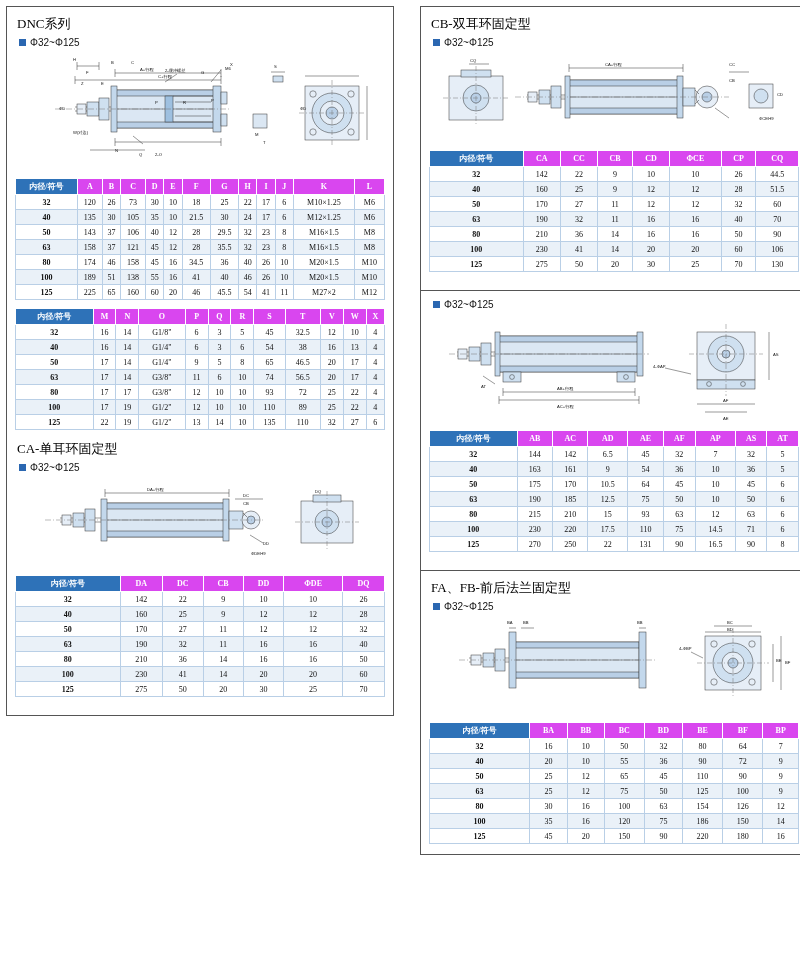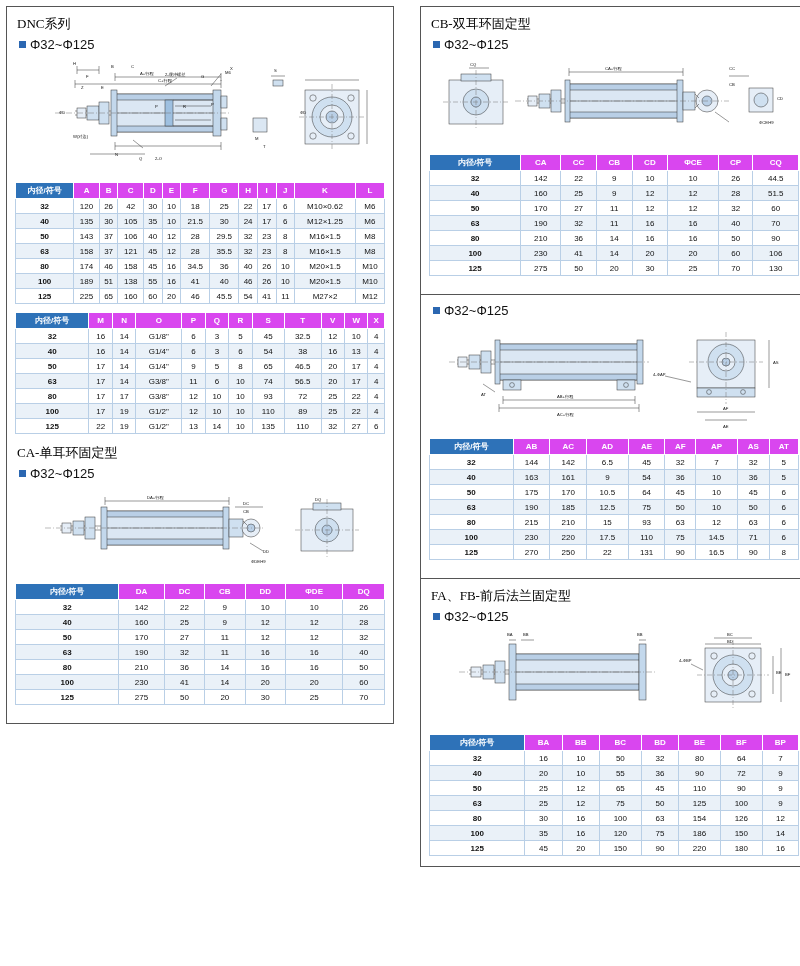--- a/index.html
+++ b/index.html
@@ -30,21 +30,21 @@
   }
 
   .sec-title {
     font-size: 13px;
     color: #000;
     font-weight: normal;
     font-family: "Liberation Serif", serif;
     margin: 0 0 4px 2px;
   }
   .sub-title {
-    font-size: 13px;
+    font-size: 10px;
     color: #111;
     margin: 0 0 4px 4px;
     display: flex;
     align-items: center;
     gap: 4px;
   }
   .bluebox {
     display: inline-block;
     width: 7px; height: 7px;
     background: #2b67b1;
@@ -57,21 +57,21 @@
     background: #fff;
     margin-bottom: 6px;
   }
   .dwg-svg { display: block; width: 100%; }
 
   
   table.dim {
     border-collapse: collapse;
     width: 100%;
     font-size: 8px;
-    font-family: Liberation Sans, sans-serif;
+    font-family: Liberation Serif, serif;
     margin-bottom: 8px;
   }
   table.dim th {
     background: #d946ef;
     color: #fff;
     font-weight: bold;
     border: 1px solid #ffffff;
     height: 15px;
     line-height: 13px;
     text-align: center;
@@ -217,29 +217,29 @@
               <th>J</th>
               <th>K</th>
               <th>L</th>
             </tr>
           </thead>
           <tbody>
             <tr>
               <td class="first">32</td>
               <td>120</td>
               <td>26</td>
-              <td>42</td>
+              <td>73</td>
               <td>30</td>
               <td>10</td>
               <td>18</td>
               <td>25</td>
               <td>22</td>
               <td>17</td>
               <td>6</td>
-              <td>M10×0.62</td>
+              <td>M10×1.25</td>
               <td>M6</td>
             </tr>
             <tr class="alt">
               <td class="first">40</td>
               <td>135</td>
               <td>30</td>
               <td>105</td>
               <td>35</td>
               <td>10</td>
               <td>21.5</td>

